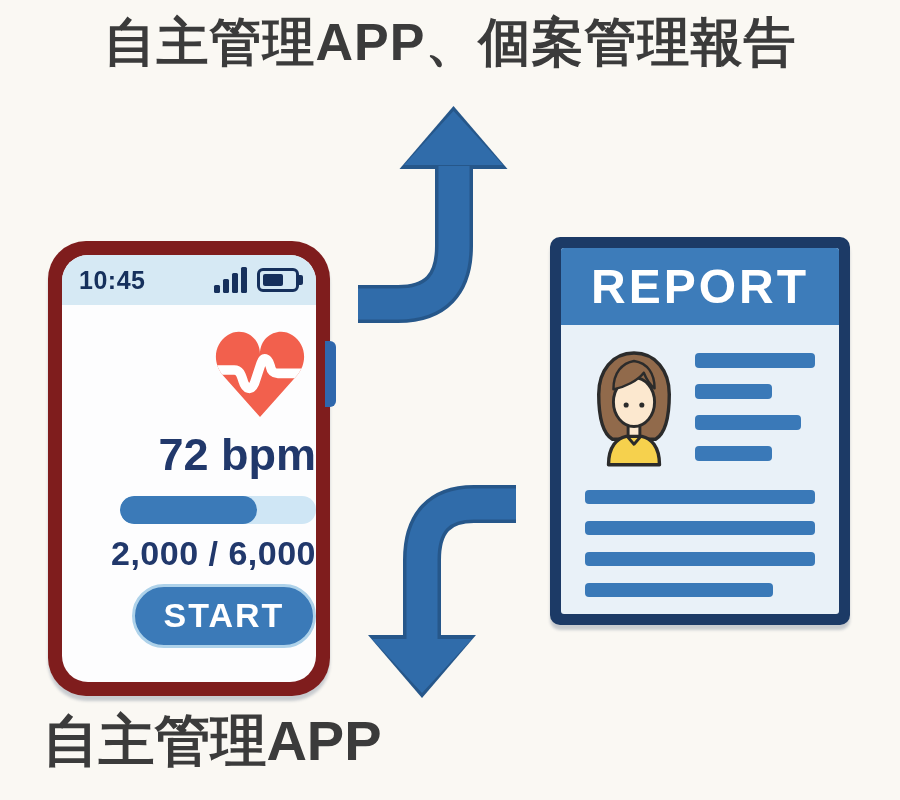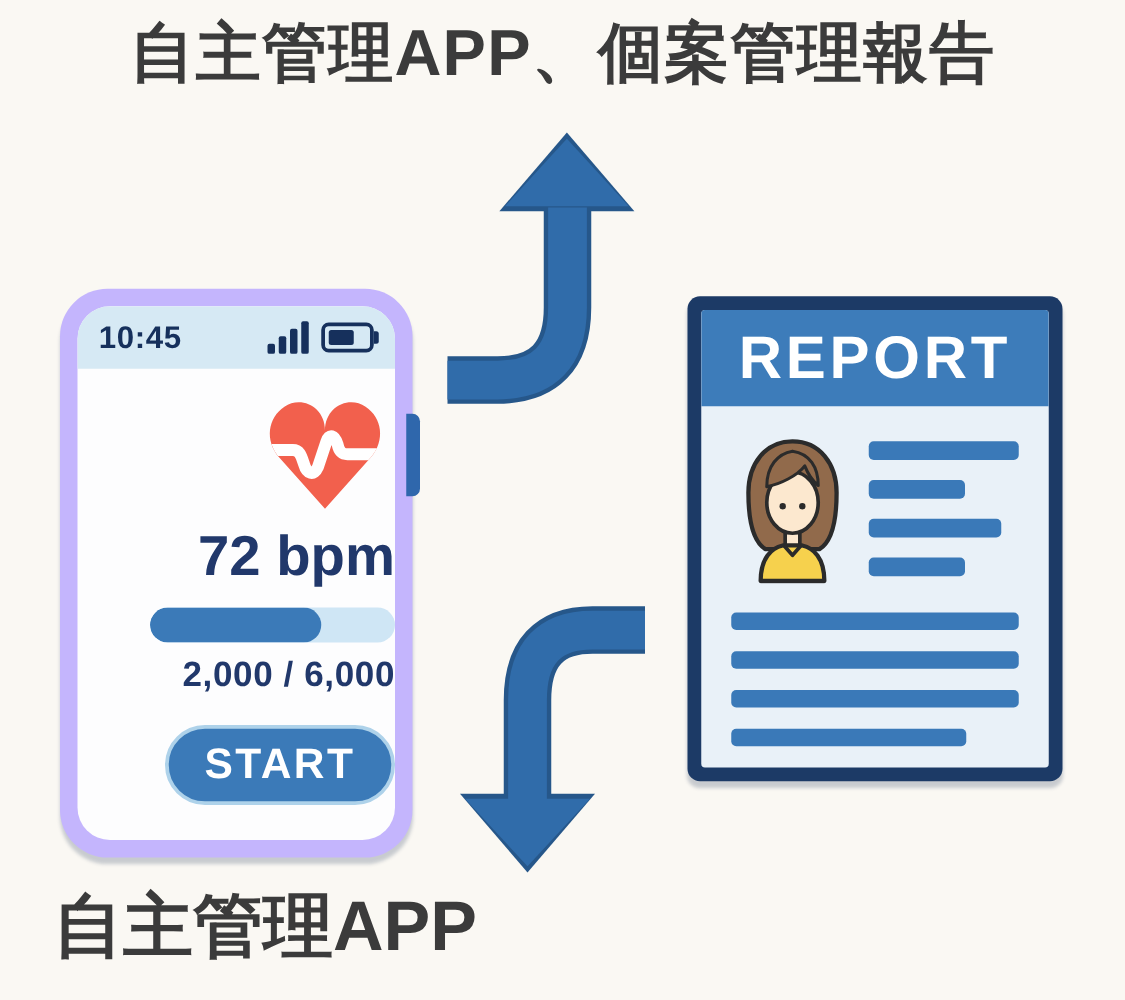--- a/index.html
+++ b/index.html
@@ -10,22 +10,22 @@
   .title{position:absolute;top:8px;left:0;width:900px;text-align:center;
          font-size:52px;font-weight:900;color:#3b3b3b;letter-spacing:1px;white-space:nowrap;}
   .cap{position:absolute;top:704px;font-size:56px;font-weight:900;color:#3b3b3b;text-align:center;white-space:nowrap;}
   .capL{left:12px;width:400px;}
   .capR{left:500px;width:400px;}
 
   
   .arrows{position:absolute;left:0;top:0;pointer-events:none;}
 
   
-  .phone{position:absolute;left:48px;top:231px;width:282px;height:455px;
-         background:#c4b5fd;border-radius:38px;box-shadow:0 5px 3px rgba(25,45,80,.22);}
+  .phone{position:absolute;left:48px;top:241px;width:282px;height:455px;
+         background:#7f1d1d;border-radius:38px;box-shadow:0 5px 3px rgba(25,45,80,.22);}
   .side-btn{position:absolute;left:277px;top:100px;width:11px;height:66px;
             background:#2f67ac;border-radius:0 6px 6px 0;}
   .screen{position:absolute;left:14px;top:14px;width:254px;height:427px;background:#fdfdfe;
           border-radius:26px;overflow:hidden;display:flex;flex-direction:column;}
   .statusbar{height:50px;background:#d6e9f4;display:flex;align-items:center;
              justify-content:space-between;padding:0 17px;flex:0 0 auto;}
   .time{color:#16305c;font-weight:bold;font-size:25px;letter-spacing:.5px;}
   .sicons{display:flex;align-items:center;gap:10px;}
   .signal{display:flex;align-items:flex-end;gap:3px;height:26px;}
   .signal i{display:block;width:6px;background:#16305c;border-radius:1.5px;}
@@ -34,22 +34,22 @@
   .signal i:nth-child(3){height:20px;}
   .signal i:nth-child(4){height:26px;}
   .battery{position:relative;width:36px;height:18px;border:3px solid #16305c;border-radius:6px;}
   .bfill{position:absolute;left:3px;top:3px;bottom:3px;width:20px;background:#16305c;border-radius:2px;}
   .bnub{position:absolute;right:-7px;top:4px;width:4px;height:10px;background:#16305c;border-radius:0 2px 2px 0;}
   .pcontent{flex:1;display:flex;flex-direction:column;align-items:flex-end;}
   .heart{margin-top:18px;}
   .bpm{margin-top:4px;font-size:45px;font-weight:600;color:#21386b;line-height:1.1;}
   .progress{margin-top:16px;width:196px;height:28px;background:#cfe6f5;border-radius:14px;overflow:hidden;}
   .pfill{height:100%;background:#3b7ab8;border-radius:14px;}
-  .steps{margin-top:10px;font-size:28px;font-weight:bold;color:#21386b;letter-spacing:.5px;}
-  .start{margin-top:24px;width:178px;height:58px;background:#3b7ab8;border:3px solid #aed2ea;
+  .steps{margin-top:10px;font-size:34px;font-weight:bold;color:#21386b;letter-spacing:.5px;}
+  .start{margin-top:11px;width:178px;height:58px;background:#3b7ab8;border:3px solid #aed2ea;
          border-radius:33px;display:flex;align-items:center;justify-content:center;cursor:pointer;}
   .start span{color:#fff;font-size:34px;font-weight:bold;letter-spacing:2px;}
 
   
   .report{position:absolute;left:550px;top:237px;width:300px;height:388px;background:#1c3a66;
           border-radius:10px;padding:11px;box-sizing:border-box;box-shadow:0 5px 3px rgba(25,45,80,.22);}
   .rinner{width:100%;height:100%;background:#e9f1f8;border-radius:3px;overflow:hidden;
           display:flex;flex-direction:column;}
   .rheader{height:77px;background:#3d7cba;display:flex;align-items:center;justify-content:center;flex:0 0 auto;}
   .rheader span{color:#fff;font-size:48px;font-weight:bold;letter-spacing:3px;}

